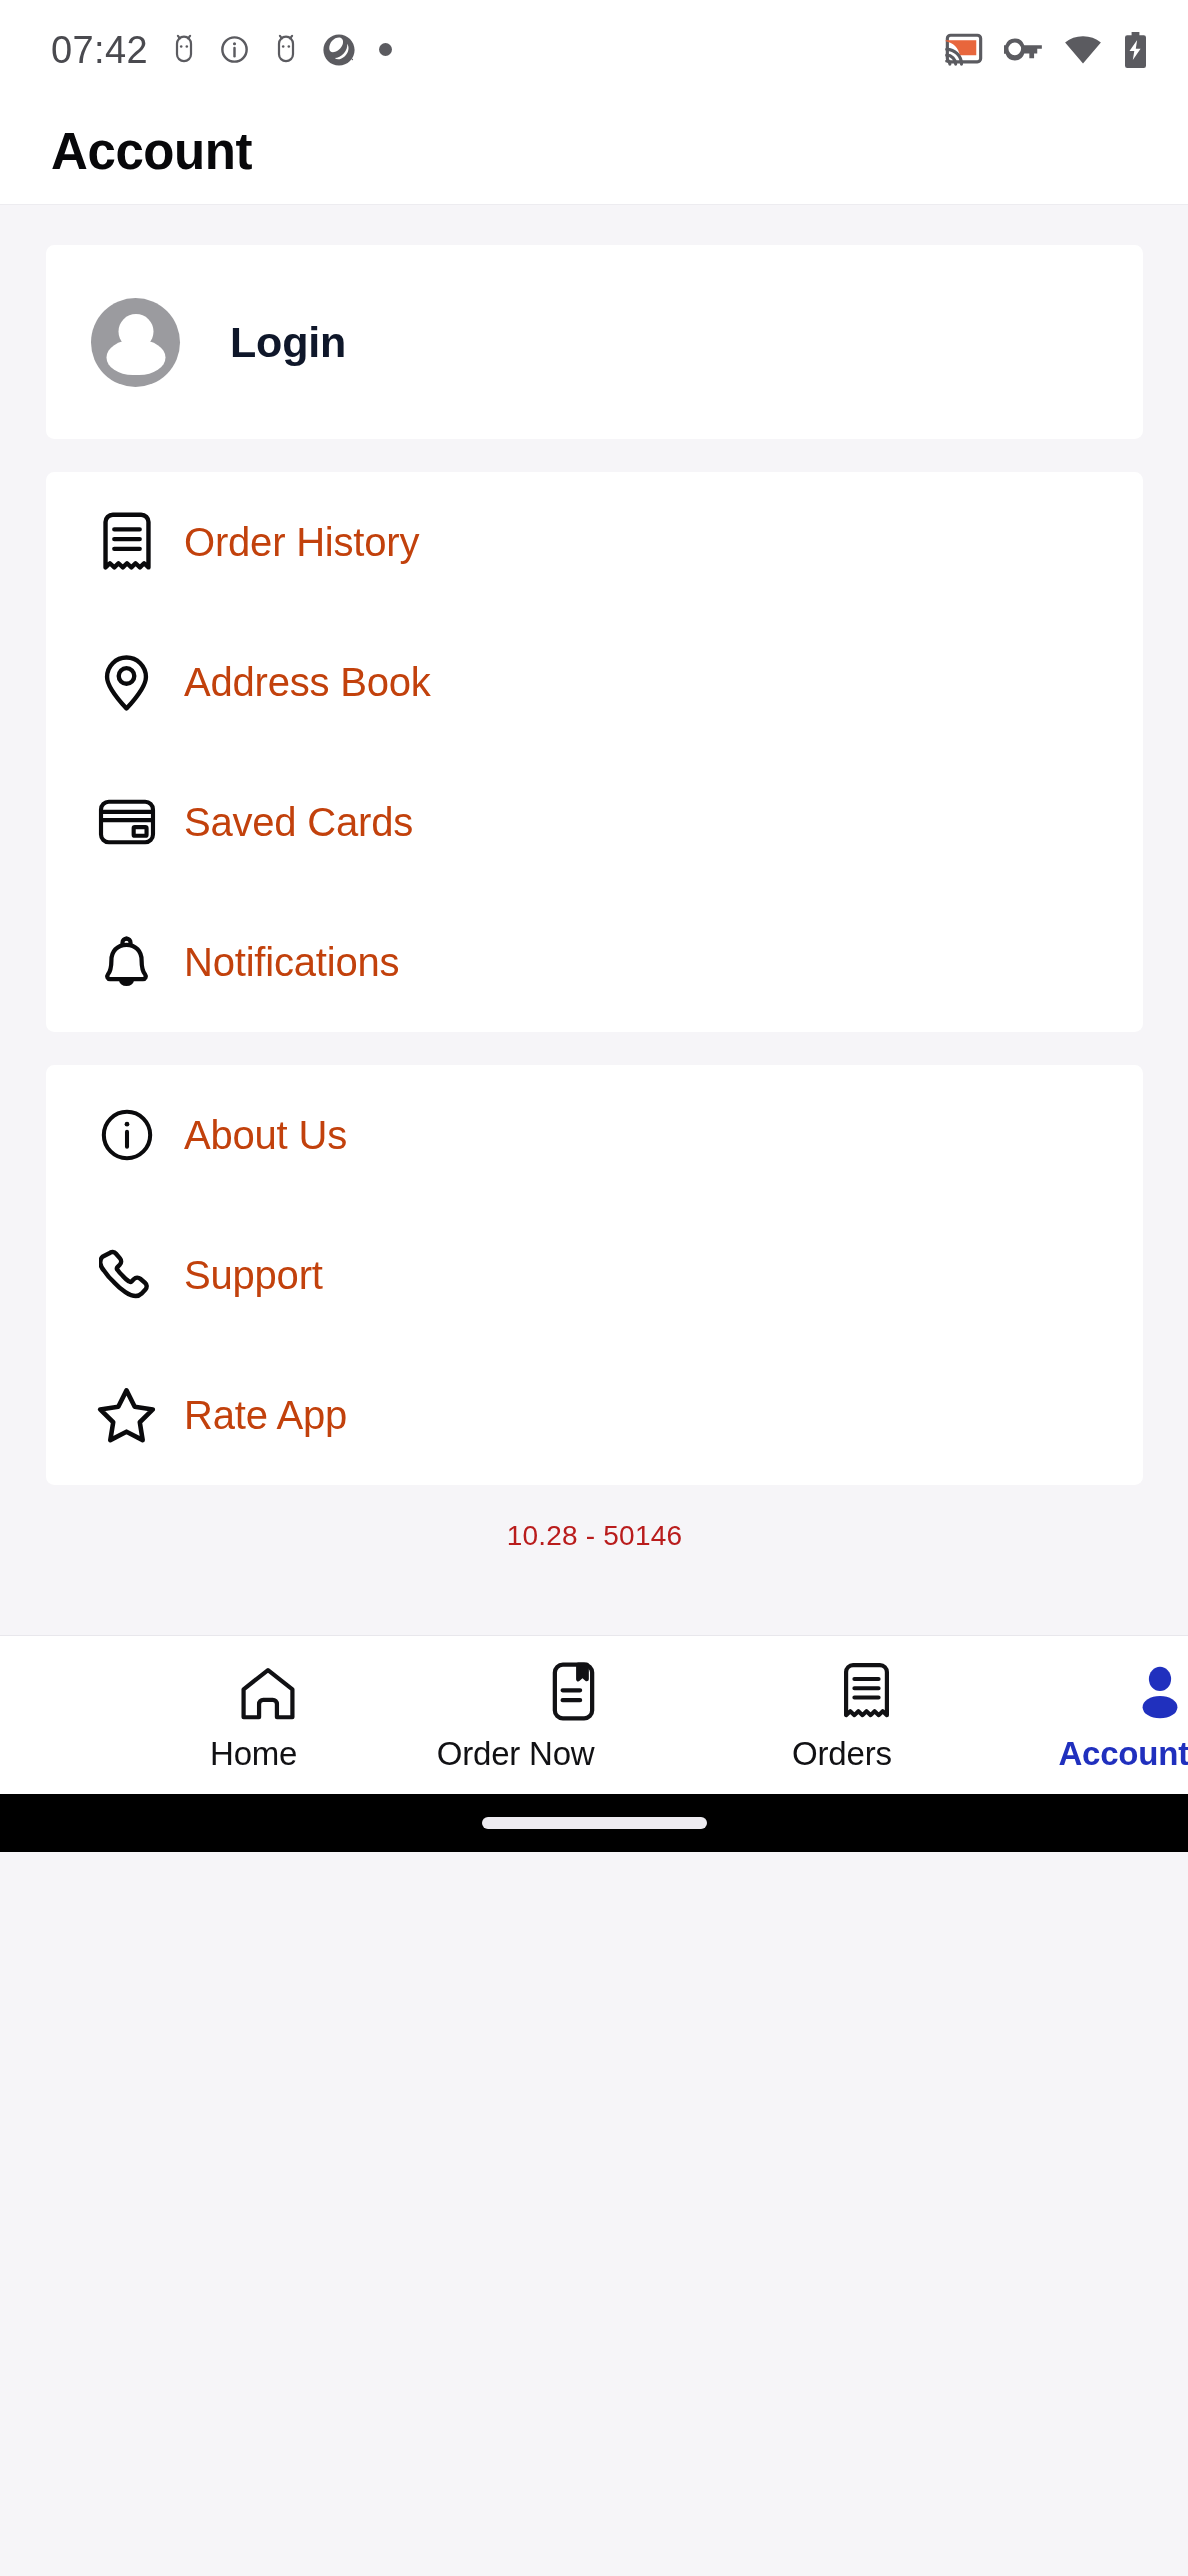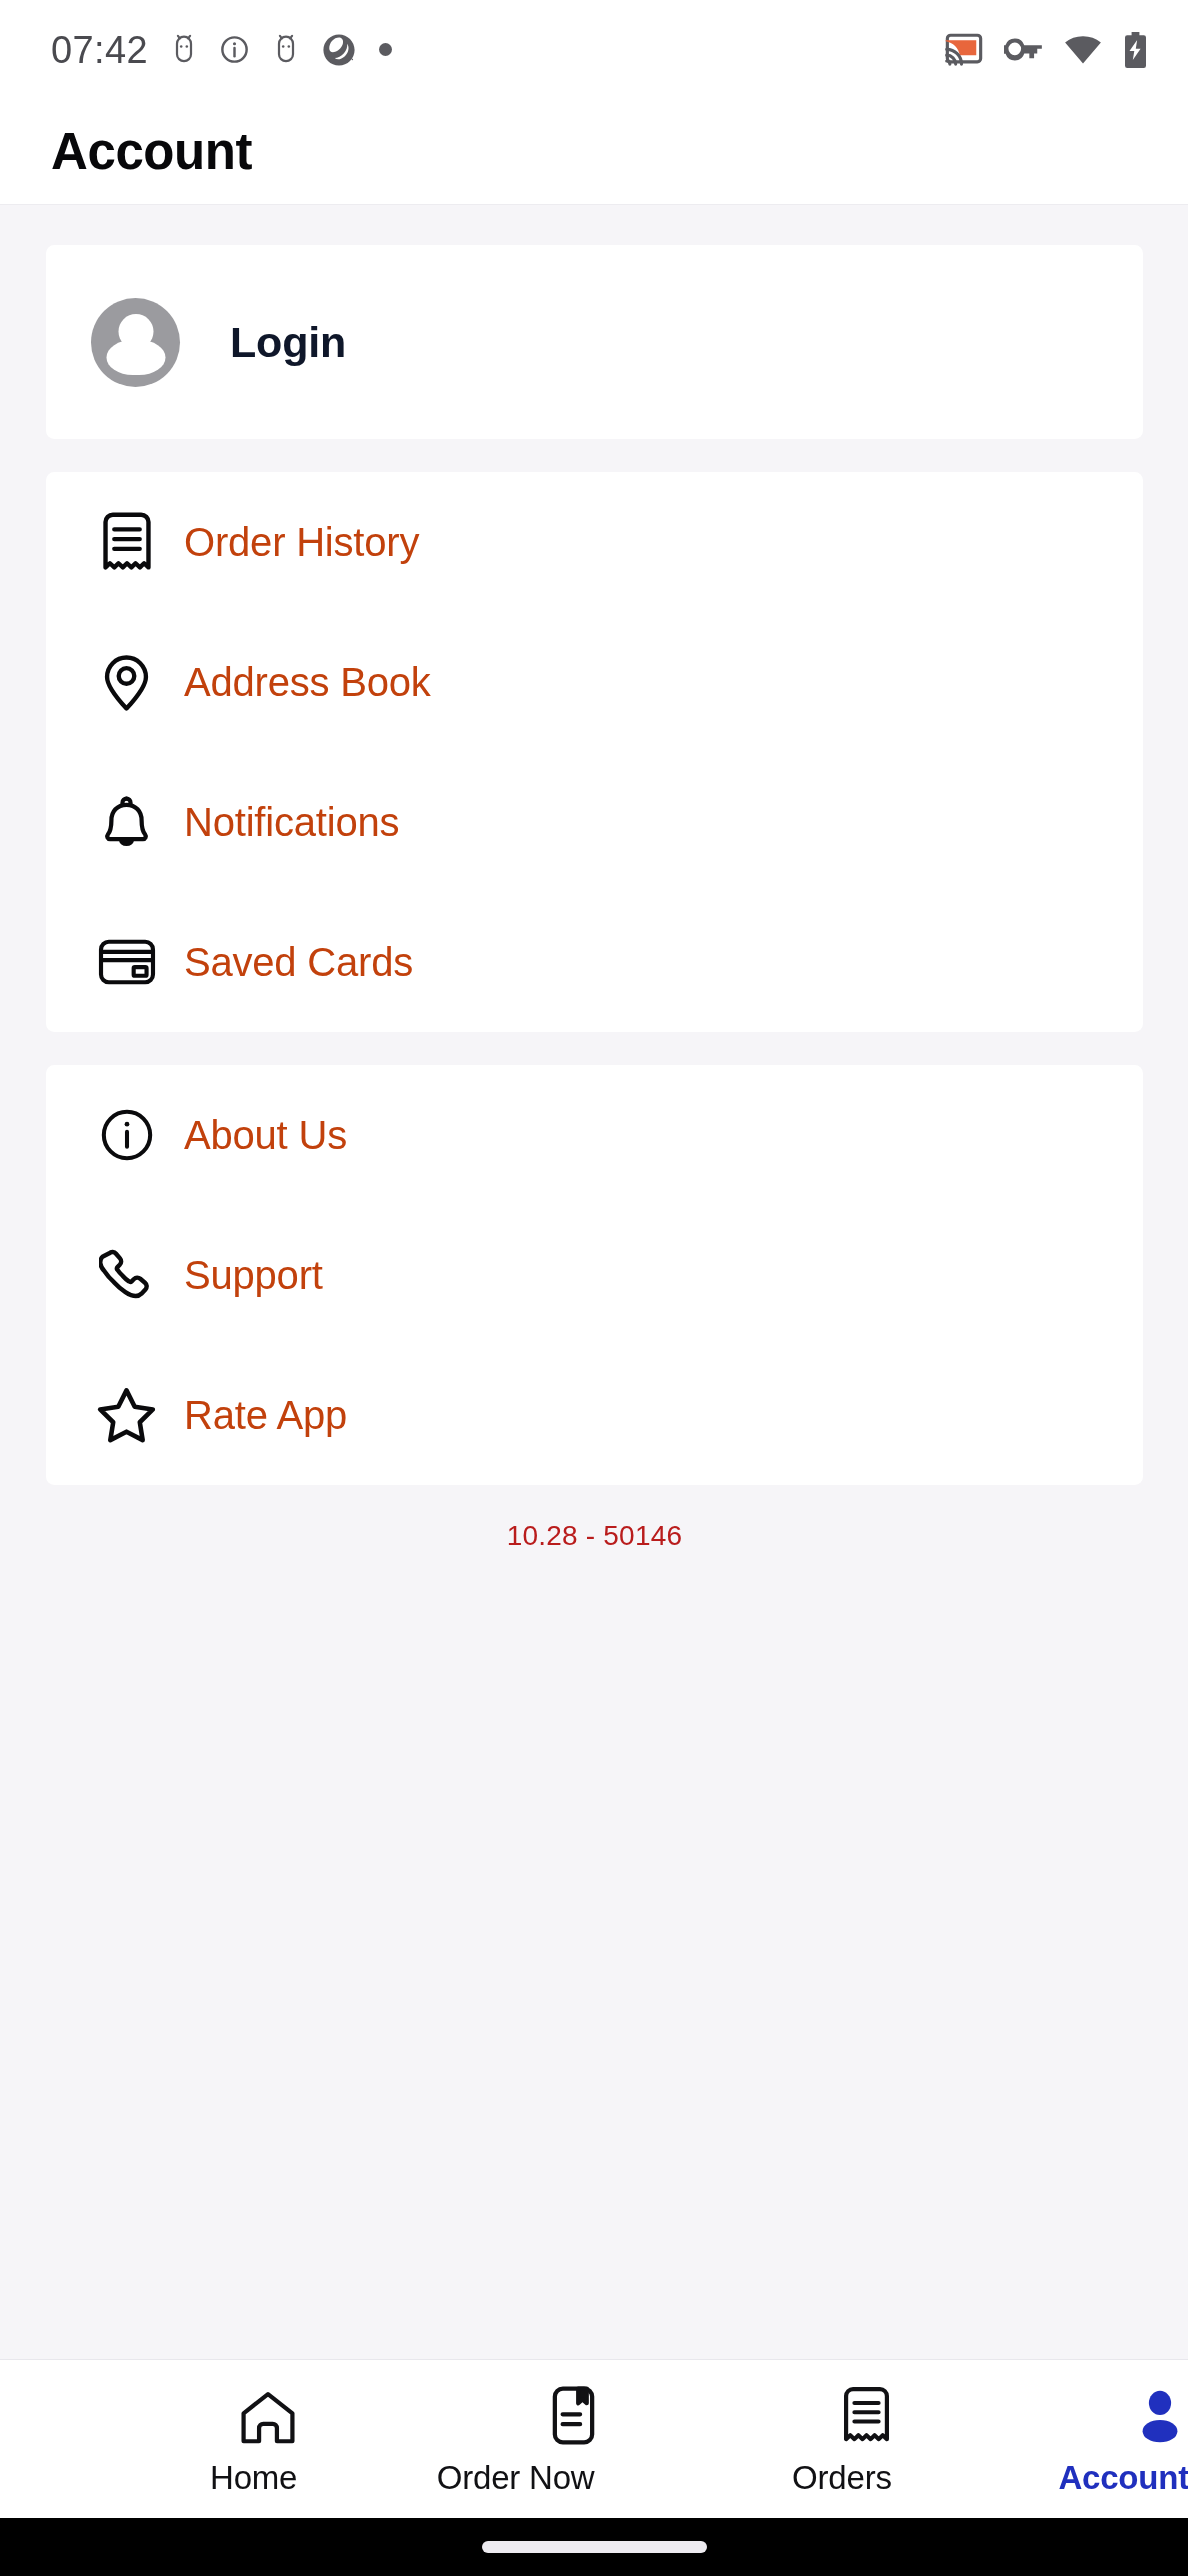--- a/index.html
+++ b/index.html
@@ -4,21 +4,21 @@
 <style>
   * { margin:0; padding:0; box-sizing:border-box; }
   html,body{ width:1189px; height:2576px; }
   body{
     font-family:"Liberation Sans", sans-serif;
     background:#F6F5F8;
     -webkit-font-smoothing:antialiased;
   }
   .phone{
     position:relative;
-    width:1189px; height:2576px;
+    width:1189px; height:1852px;
     display:flex; flex-direction:column;
     background:#F6F5F8;
     overflow:hidden;
   }
 
   
   .statusbar{
     height:99px; flex:0 0 99px;
     background:#FFFFFF;
     display:flex; align-items:center;
@@ -243,39 +243,39 @@
           <svg width="51" height="61" viewBox="0 0 21 25" fill="none" stroke="#0A0A0C" stroke-width="1.8">
             <path d="M10.5 23.2c5.2-5.6 8-9.6 8-13A8 8 0 0 0 2.5 10.2c0 3.4 2.8 7.4 8 13z" stroke-linejoin="round"></path>
             <circle cx="10.5" cy="9.8" r="3.2"></circle>
           </svg>
         </span>
         <span class="menu-label">Address Book</span>
       </div>
 
       <div class="menu-row">
         <span class="menu-ico">
+          <svg width="58" height="46" viewBox="0 0 25 20" fill="none" stroke="#0A0A0C" stroke-width="1.8">
+            <rect x="1.2" y="1.2" width="22.6" height="17.6" rx="3.4"></rect>
+            <path d="M1.2 5.6h22.6M1.2 9.2h22.6"></path>
+            <rect x="15.4" y="12.2" width="5.6" height="3.8" rx="0.5"></rect>
+          </svg>
+        </span>
+        <span class="menu-label">Saved Cards</span>
+      </div>
+
+      <div class="menu-row">
+        <span class="menu-ico">
           <svg width="53" height="59" viewBox="0 0 22 25" fill="none" stroke="#0A0A0C" stroke-width="1.8">
             <path d="M11 2.4a1.7 1.7 0 0 0-1.7 1.7v.9" stroke-linecap="round"></path>
             <path d="M11 2.4a1.7 1.7 0 0 1 1.7 1.7v.9" stroke-linecap="round"></path>
             <path d="M11 5c-4 0-6.4 2.9-6.4 6.6 0 3-.4 4.6-1.5 6-.6.8-.1 1.9.9 1.9h14c1 0 1.5-1.1.9-1.9-1.1-1.4-1.5-3-1.5-6C17.4 7.9 15 5 11 5z" stroke-linejoin="round"></path>
             <path d="M7.7 19.9a3.4 3.4 0 0 0 6.6 0z" fill="#0A0A0C" stroke="none"></path>
           </svg>
         </span>
         <span class="menu-label">Notifications</span>
-      </div>
-
-      <div class="menu-row">
-        <span class="menu-ico">
-          <svg width="58" height="46" viewBox="0 0 25 20" fill="none" stroke="#0A0A0C" stroke-width="1.8">
-            <rect x="1.2" y="1.2" width="22.6" height="17.6" rx="3.4"></rect>
-            <path d="M1.2 5.6h22.6M1.2 9.2h22.6"></path>
-            <rect x="15.4" y="12.2" width="5.6" height="3.8" rx="0.5"></rect>
-          </svg>
-        </span>
-        <span class="menu-label">Saved Cards</span>
       </div>
     </div>
 
     <div class="card">
 
       <div class="menu-row">
         <span class="menu-ico">
           <svg width="54" height="54" viewBox="0 0 24 24" fill="none" stroke="#0A0A0C" stroke-width="1.8">
             <circle cx="12" cy="12" r="10.3"></circle>
             <circle cx="12" cy="7.2" r="1.05" fill="#0A0A0C" stroke="none"></circle>

